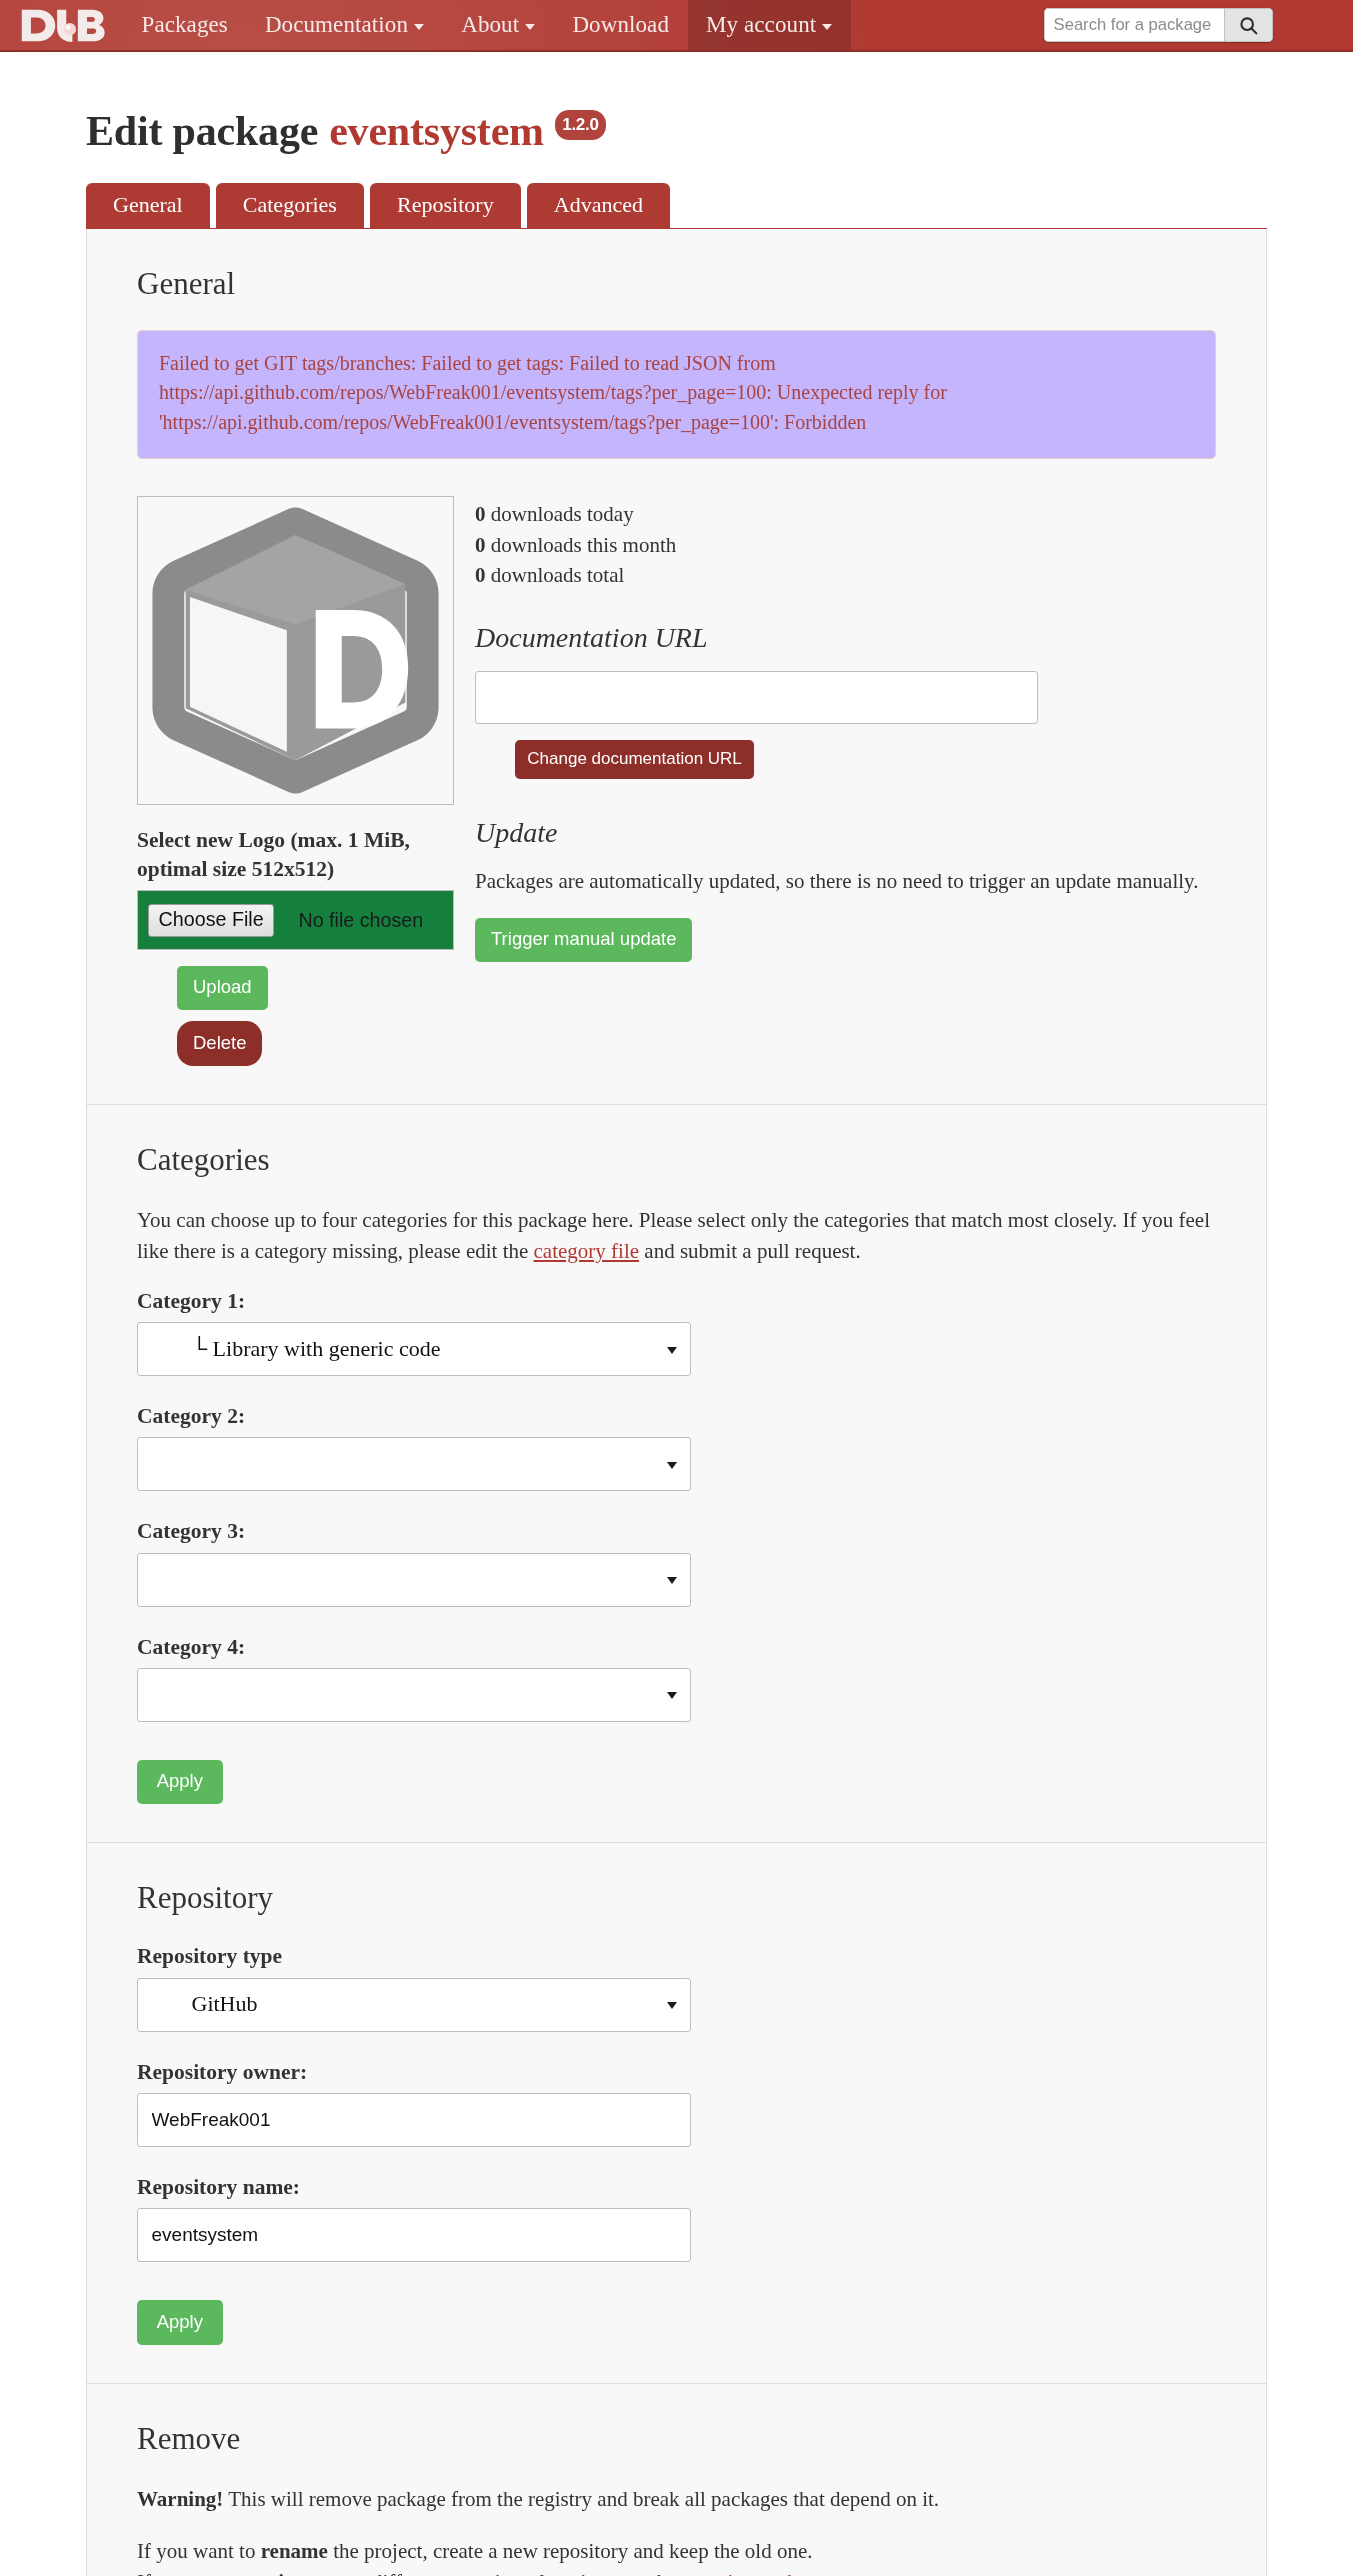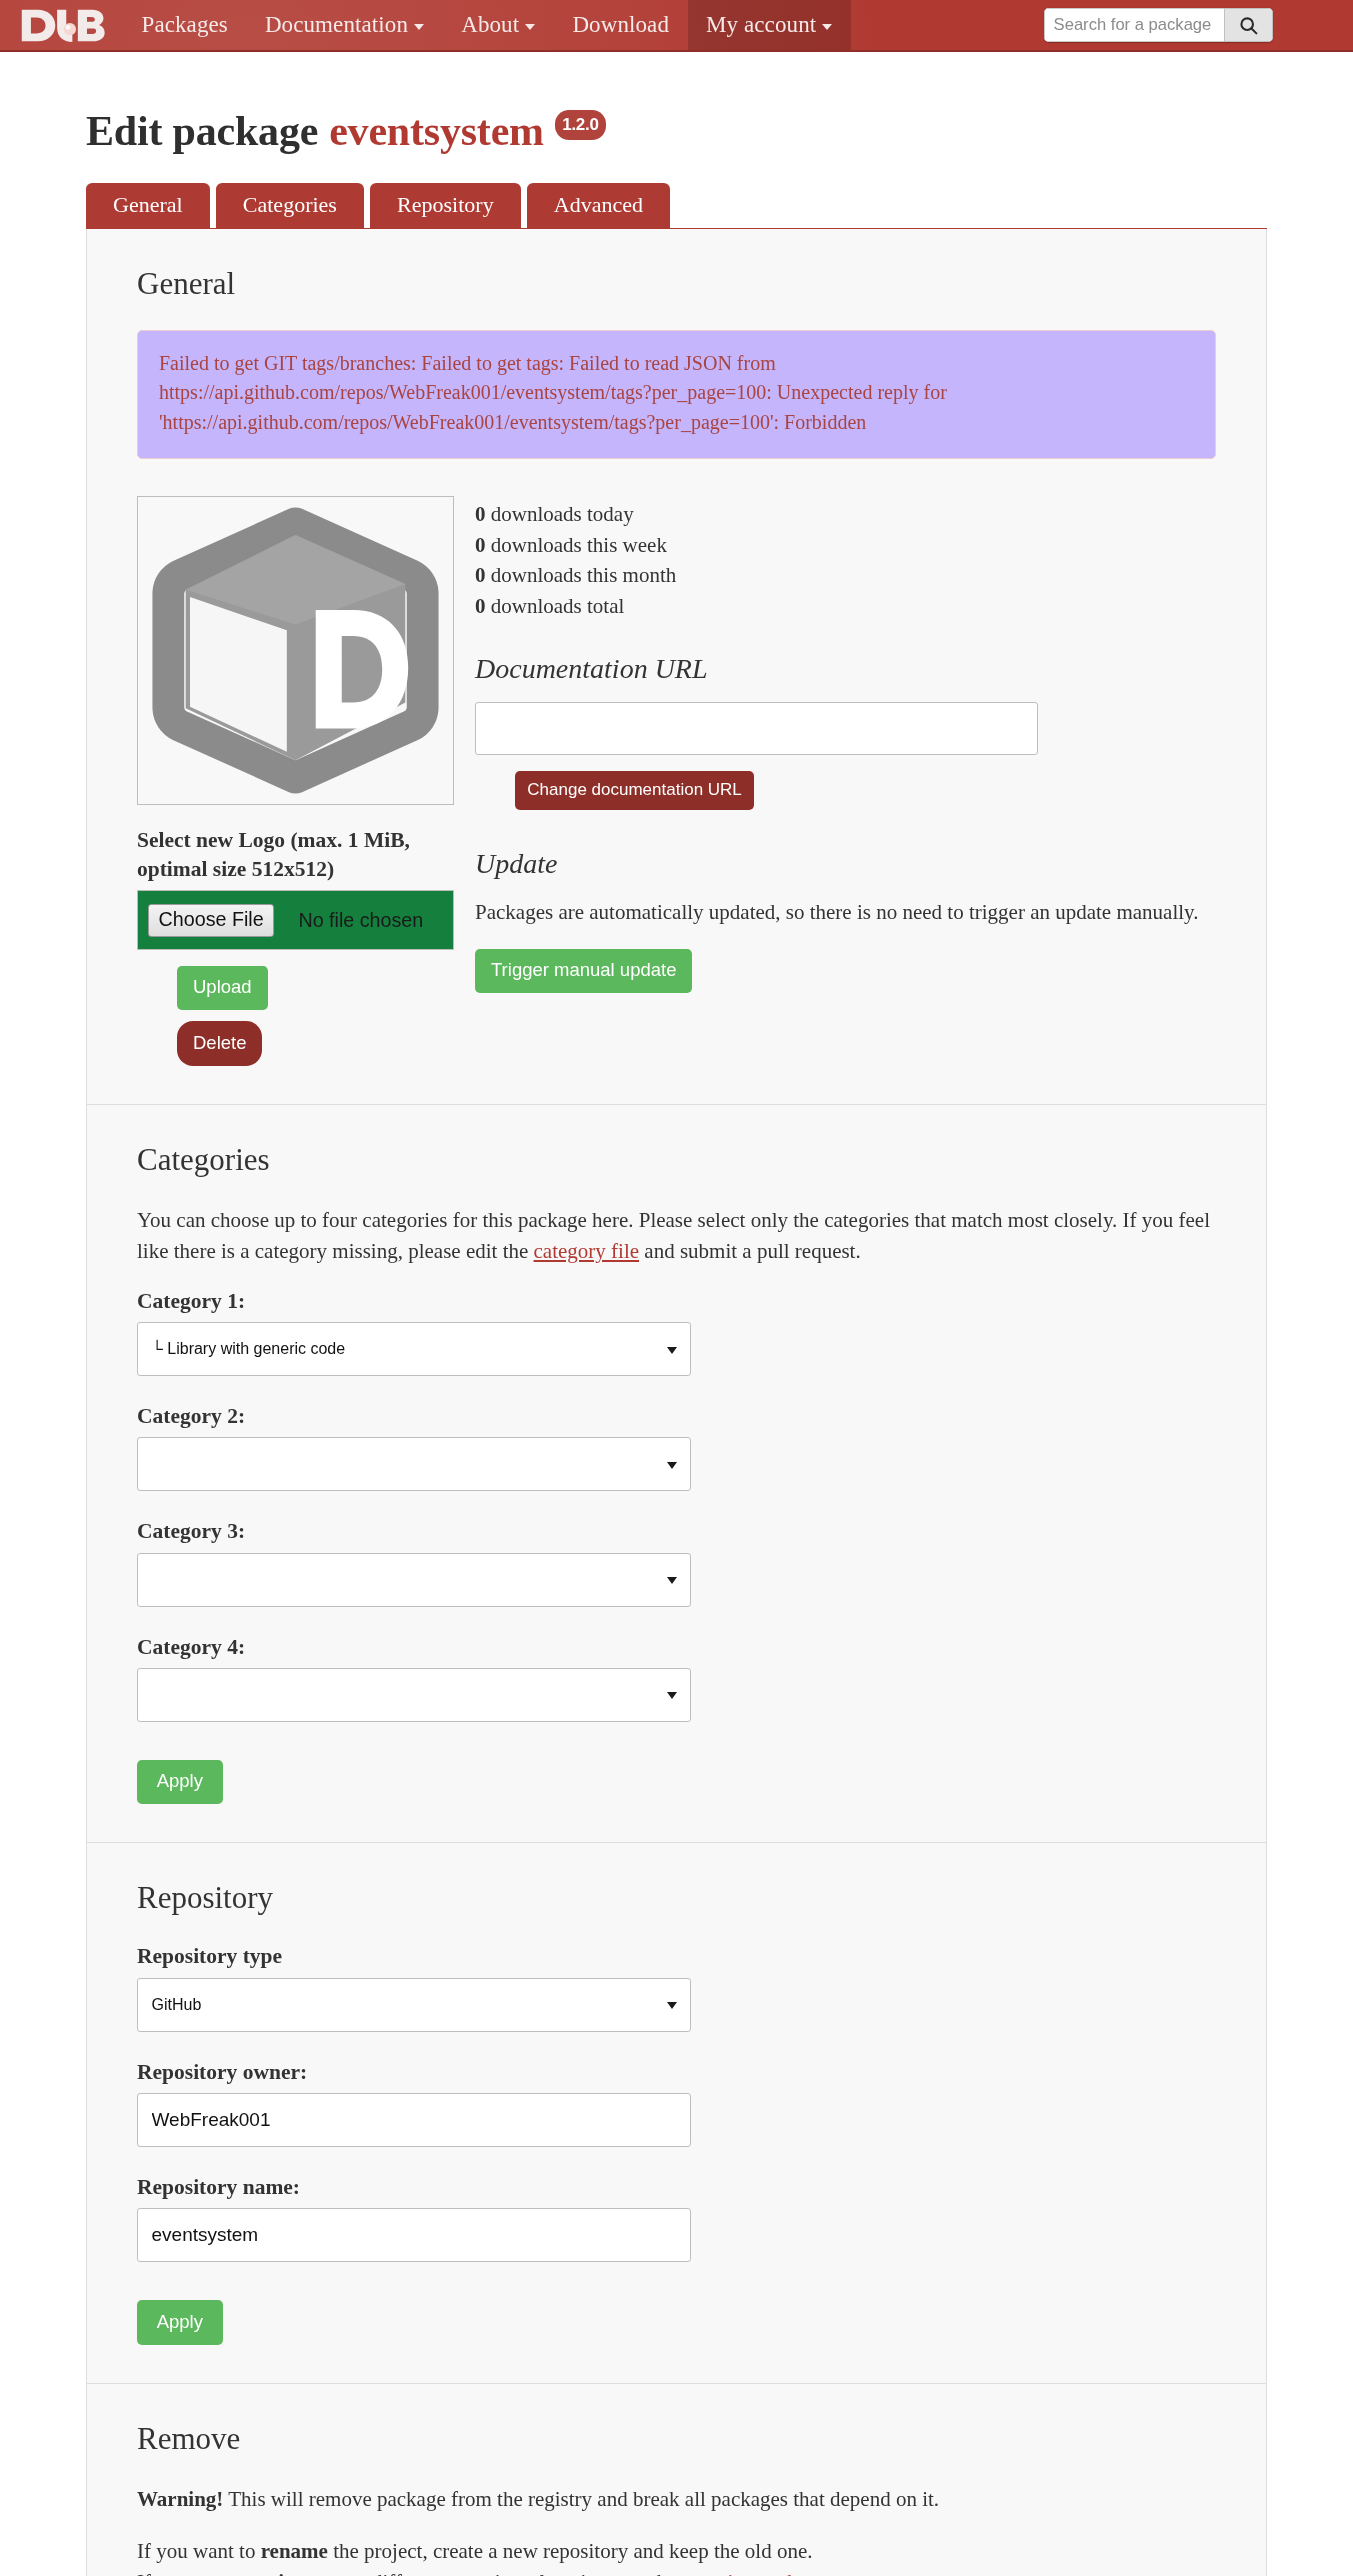--- a/index.html
+++ b/index.html
@@ -308,26 +308,27 @@
     height: 54px;
     border: 0.6px solid #bdbdbd;
     border-radius: 3.1px;
     background: #ffffff;
     display: flex;
     align-items: center;
     padding: 0 28px 0 13.5px;
     cursor: pointer;
   }
   .select-value {
-    font-family: Liberation Sans, sans-serif;
-    font-size: 16px;
+    font-family: Liberation Serif, serif;
+    font-size: 22px;
     color: #111111;
     line-height: 1.2;
     white-space: nowrap;
     overflow: hidden;
+    margin-left: 40px;
   }
   .select-arrow {
     position: absolute;
     right: 13.5px;
     top: 50%;
     margin-top: -2.5px;
     width: 0; height: 0;
     border-left: 5.5px solid transparent;
     border-right: 5.5px solid transparent;
     border-top: 7.4px solid #1a1a1a;
@@ -445,21 +446,20 @@
           <div class="mt-gap">
             <button class="btn btn-green">Upload</button>
             <button class="btn btn-red btn-block mt-gap-sm">Delete</button>
           </div>
         </div>
 
         <div class="general-right">
 
           <div>
             <div class="stat-line"><b>0</b> <span>downloads today</span></div>
-            <div class="stat-line"><b>0</b> <span>downloads this week</span></div>
             <div class="stat-line"><b>0</b> <span>downloads this month</span></div>
             <div class="stat-line"><b>0</b> <span>downloads total</span></div>
           </div>
 
           <h3 class="section-h3" style="margin-top:32px;">Documentation URL</h3>
           <input class="doc-input" type="text" value="" style="">
           <button class="btn btn-red mt-gap" style="font-size:17px;padding:8.6px 12.3px 9.8px 12.3px;">Change documentation URL</button>
 
           <h3 class="section-h3" style="margin-top:39px;">Update</h3>
           <p class="para">Packages are automatically updated, so there is no need to trigger an update manually.</p>

